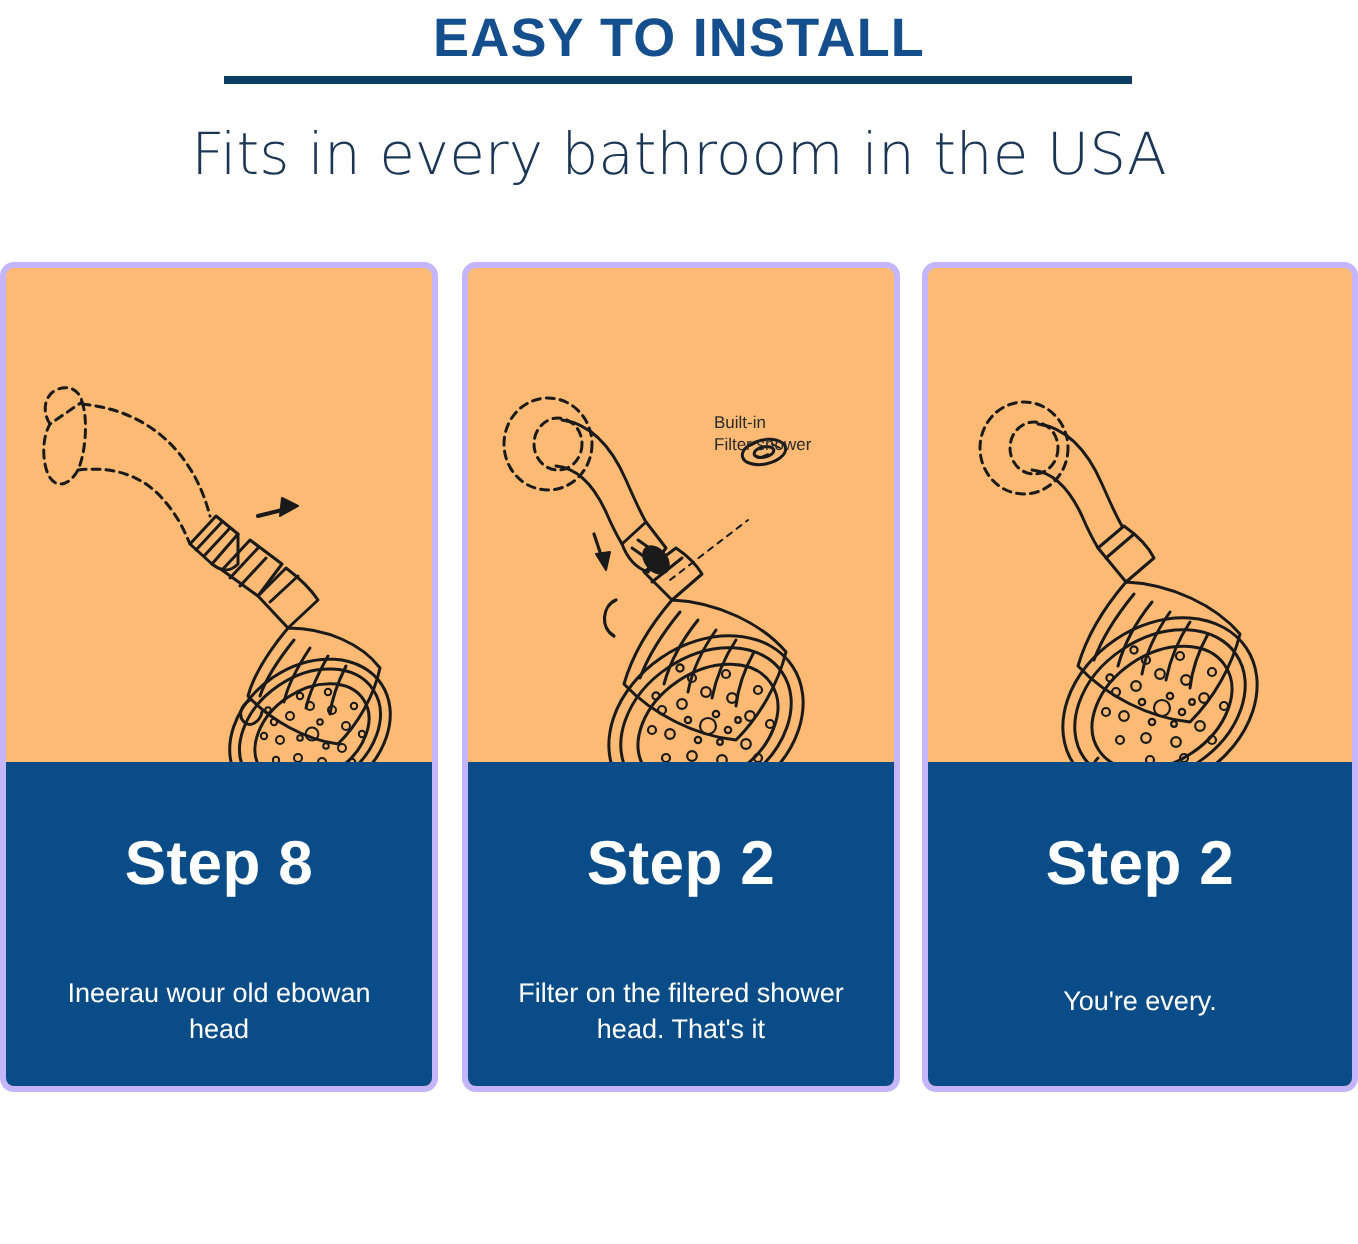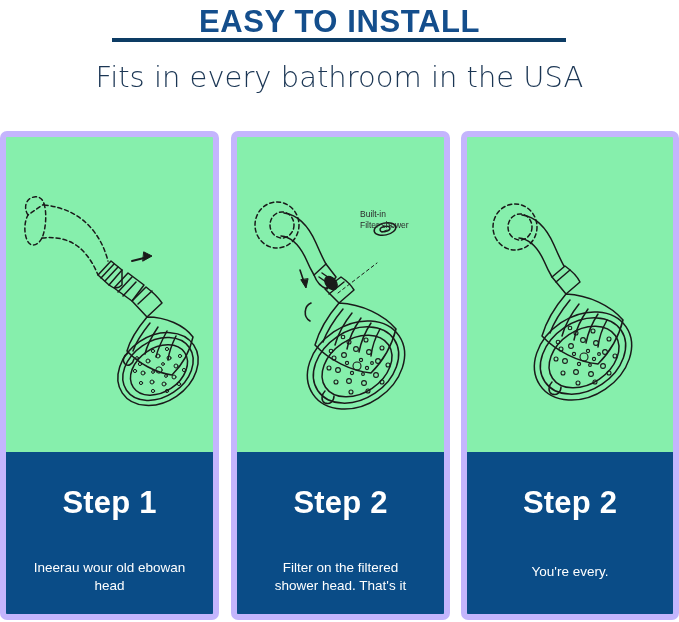--- a/index.html
+++ b/index.html
@@ -9,21 +9,21 @@
     font-family:"Liberation Sans","DejaVu Sans",sans-serif;
     overflow:hidden;
     position:relative;
   }
   .wrap{position:relative;width:679px;height:622px;}
 
   
   .hdr{position:absolute;left:0;top:0;width:679px;}
   .hdr-title{
     text-align:center;
-    font-size:31px;
+    font-size:27px;
     font-weight:bold;
     letter-spacing:0.6px;
     color:#144E8C;
     line-height:1;
     padding-top:6px;
     font-family:"Liberation Sans","DejaVu Sans",sans-serif;
   }
   .hdr-rule{
     position:absolute;
     left:112px;top:38px;
@@ -39,25 +39,25 @@
     color:#1B3654;
     line-height:1.2;
     font-family:"DejaVu Sans","Liberation Sans",sans-serif;
   }
 
   
   .panels{position:absolute;left:0;top:131px;width:679px;height:491px;}
   .panel{
     position:absolute;
     top:0;
-    width:219px;height:489px;
-    border:6px solid #c4b5fd;
+    width:219px;height:415px;
+    border:3px solid #c4b5fd;
     border-radius:7px;
     box-sizing:border-box;
-    background:#86efac;
+    background:#fdba74;
     overflow:hidden;
   }
   .panel.p1{left:0px;}
   .panel.p2{left:231px;}
   .panel.p3{left:461px;width:218px;}
 
   .art{
     position:absolute;left:0;top:0;
     width:100%;height:327px;
     overflow:hidden;
@@ -175,21 +175,21 @@
                 <circle cx="157" cy="227" r="1.4"></circle>
               <circle cx="147" cy="235" r="1.4"></circle>
                 <circle cx="160" cy="239" r="1.4"></circle>
             </g>
 
             <path d="M122,216 C117,219 116,224 119,227 C122,230 127,227 128,222"></path>
           </g>
         </svg>
       </div>
       <div class="band">
-        <div class="step-title">Step 1</div>
+        <div class="step-title">Step 8</div>
         <div class="step-desc">Ineerau wour old ebowan head</div>
       </div>
     </div>
 
     <div class="panel p2">
       <div class="art">
         <svg width="219" height="327" viewBox="0 0 219 327" xmlns="http://www.w3.org/2000/svg">
           <g fill="none" stroke="#1A1A1A" stroke-width="1.5" stroke-linecap="round" stroke-linejoin="round">
 
             <ellipse cx="40" cy="88" rx="22" ry="23" stroke-dasharray="4,3"></ellipse>

